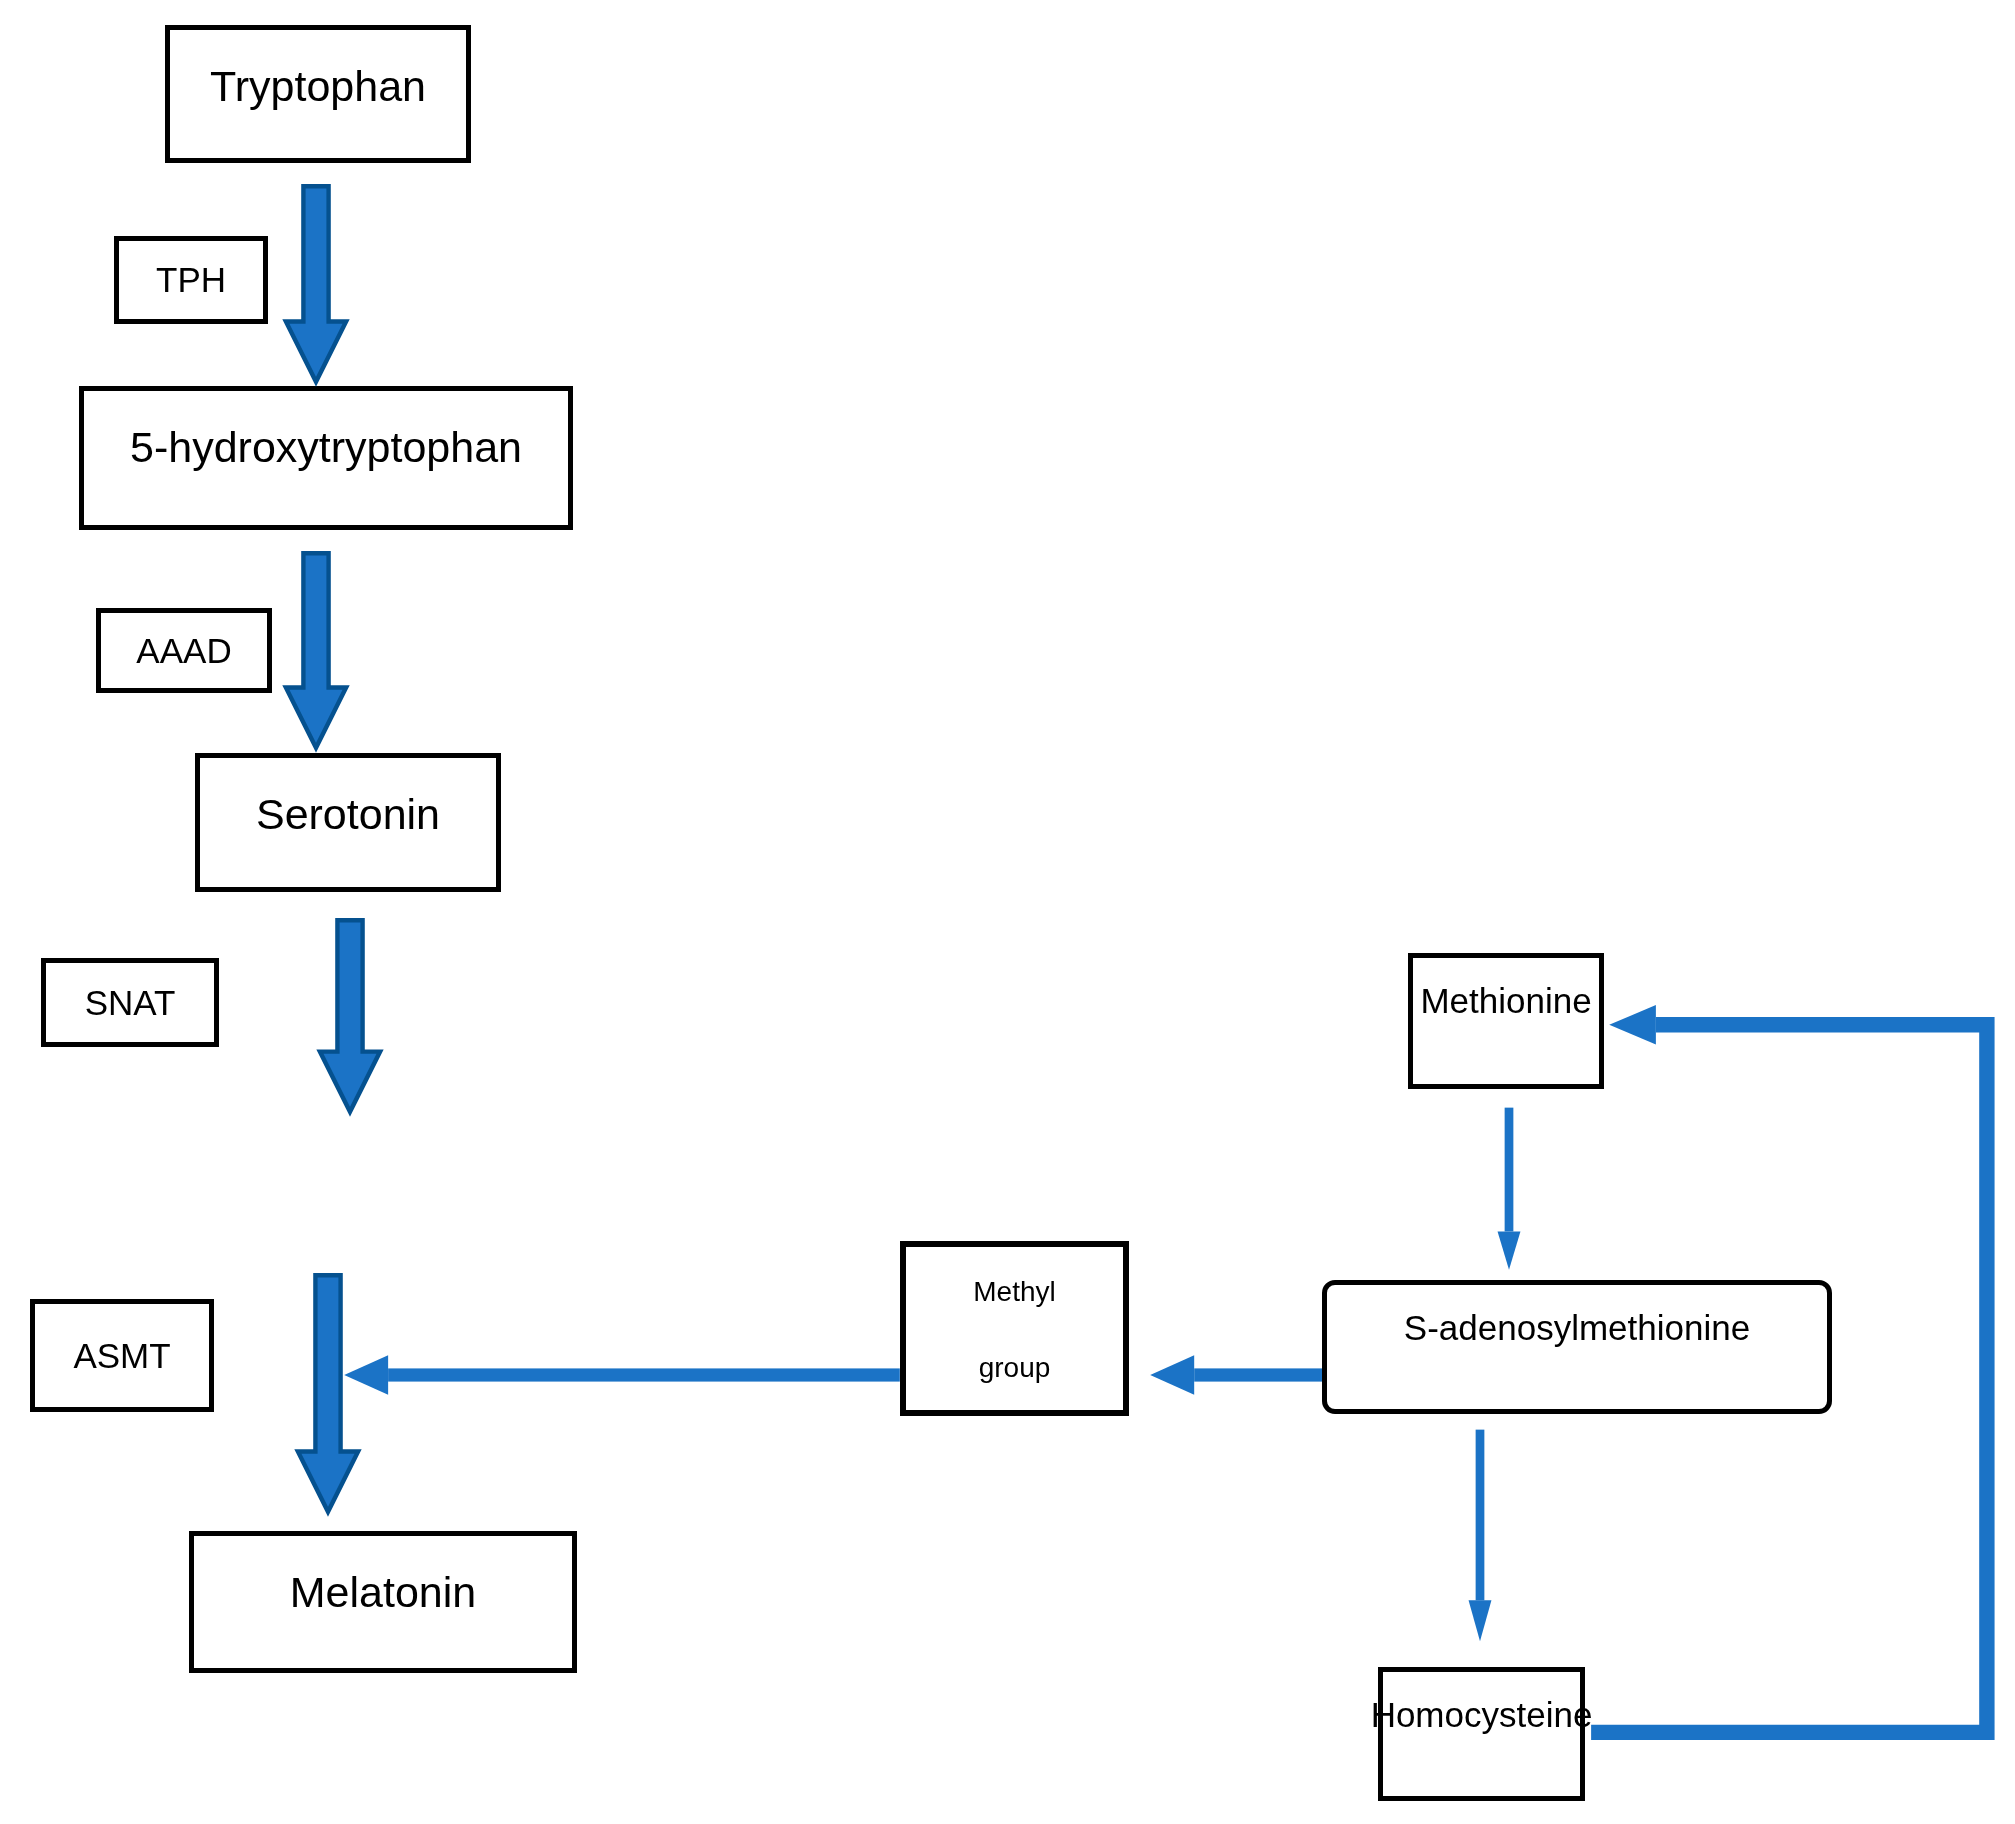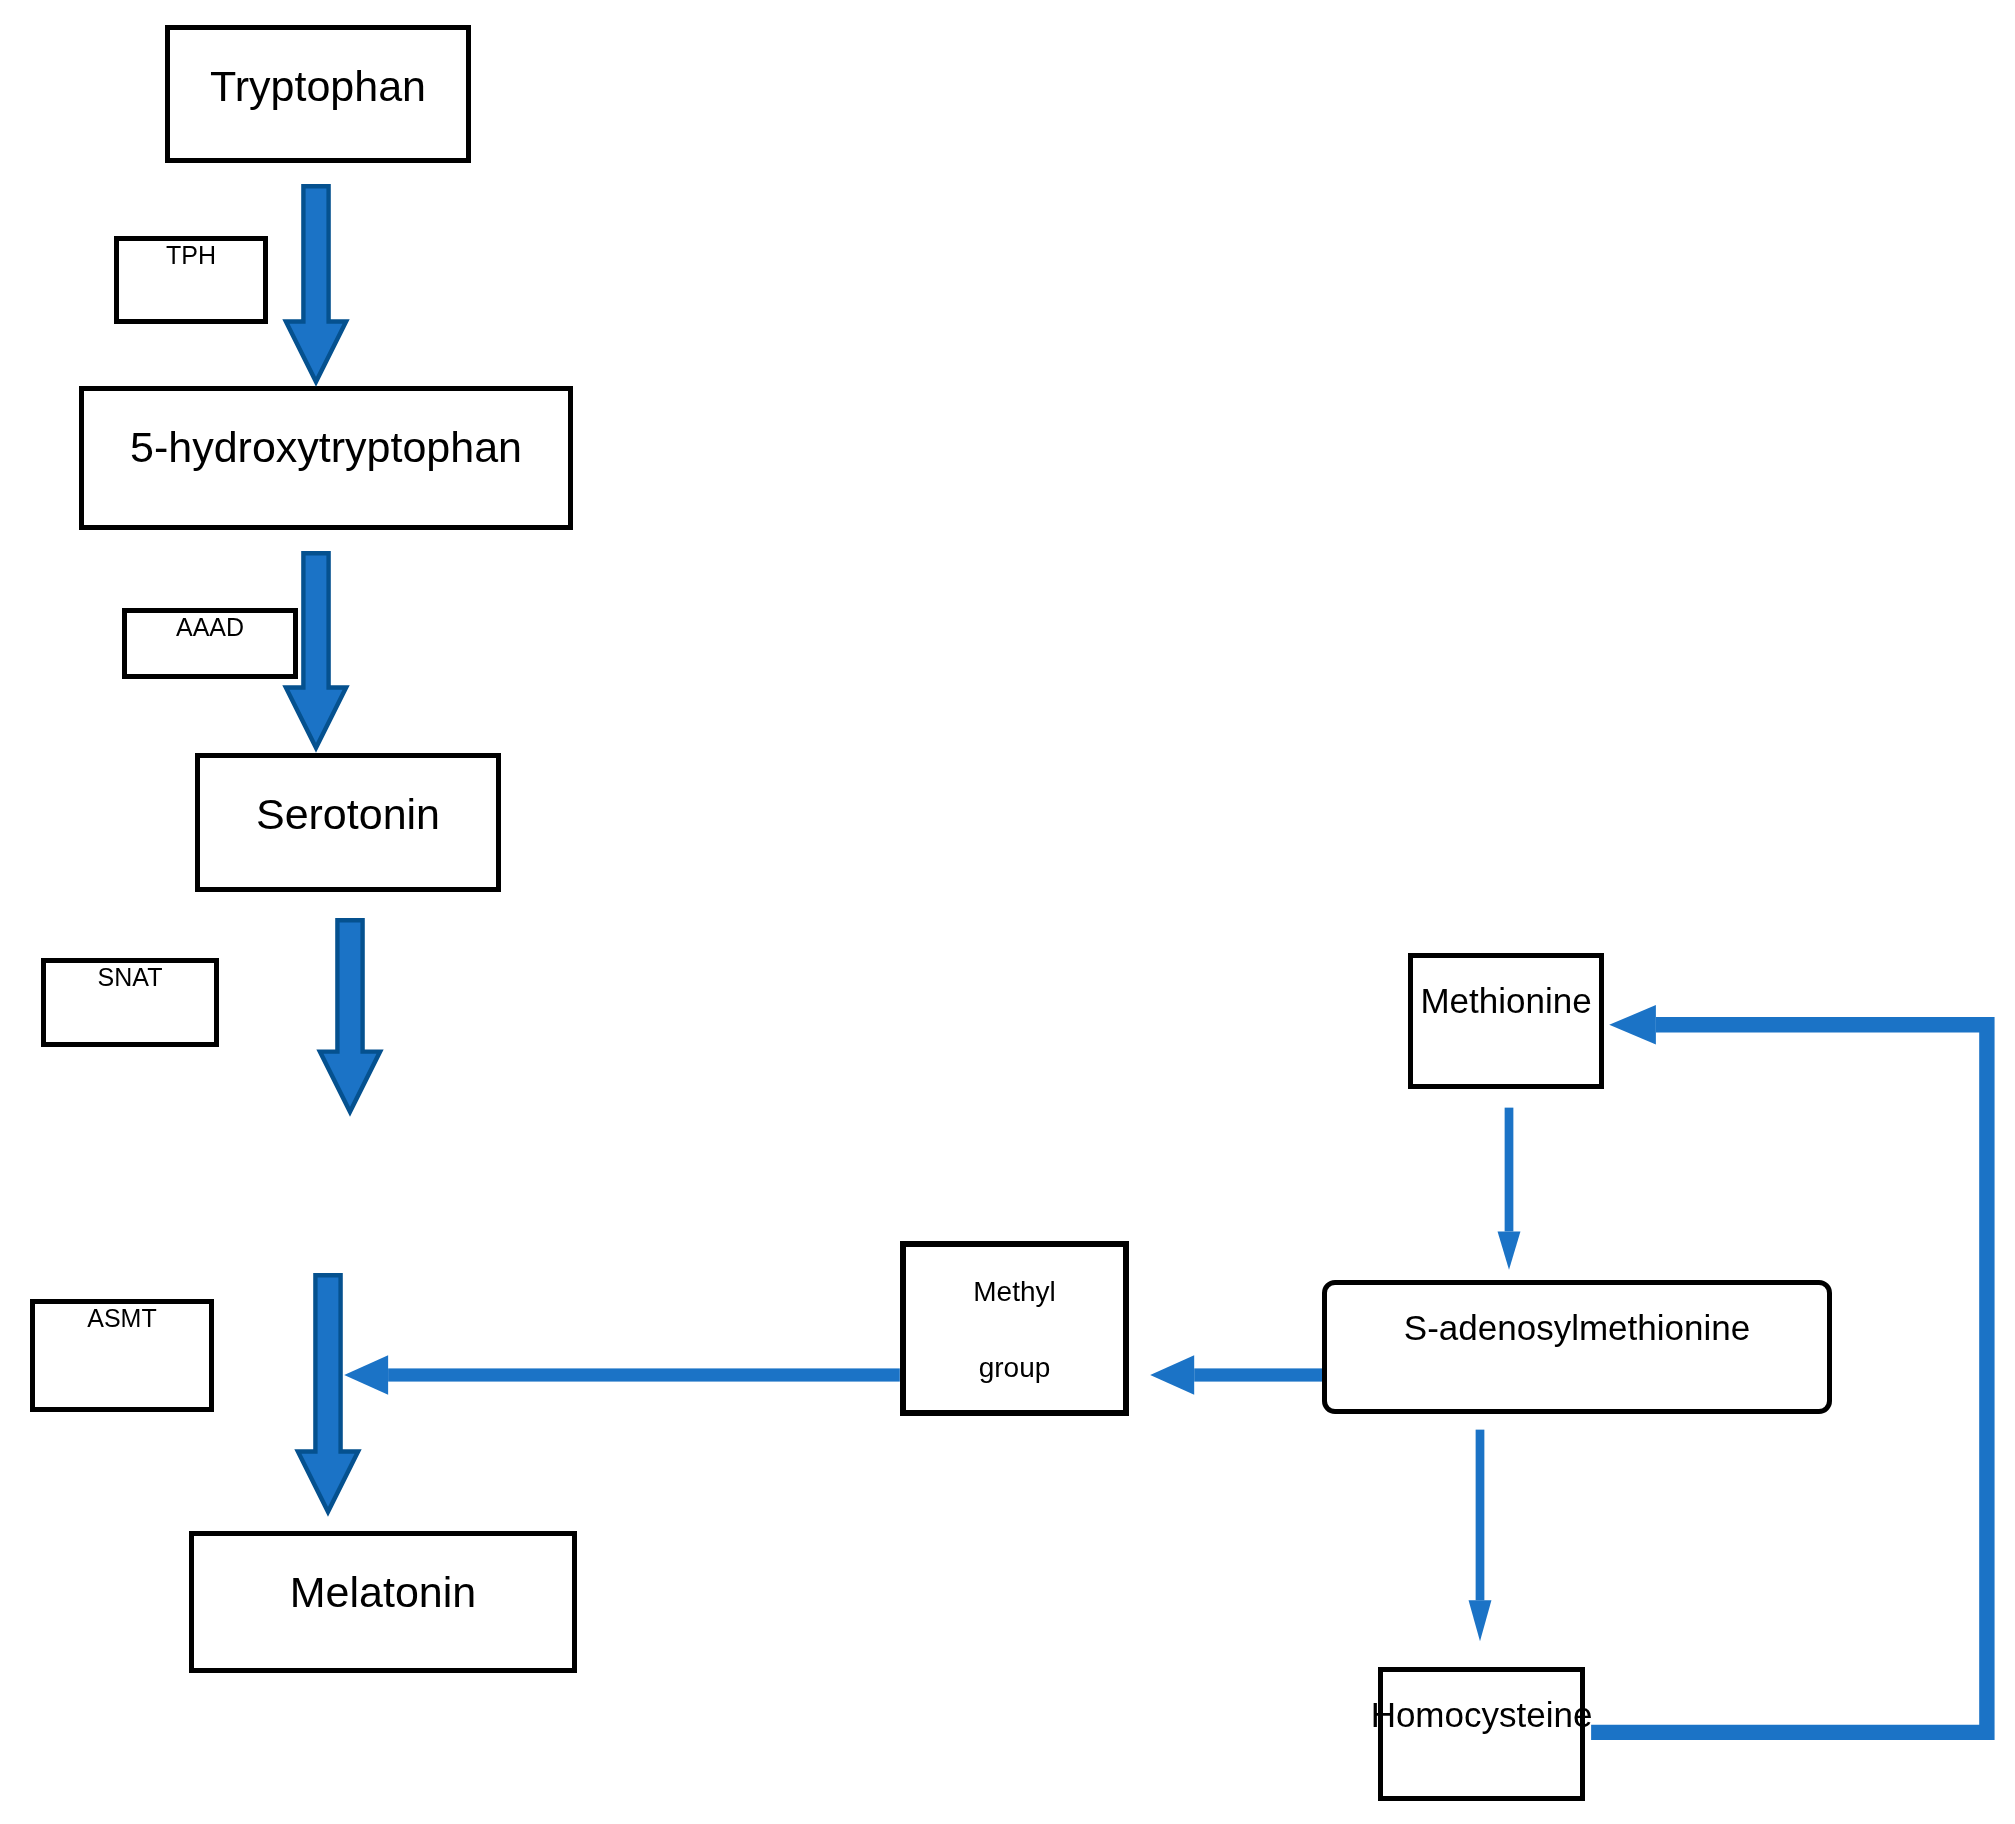--- a/index.html
+++ b/index.html
@@ -31,21 +31,22 @@
     align-items:flex-start;
     padding-top:32px;
     font-size:43px;
   }
   .mol-right{
     align-items:flex-start;
     padding-top:23px;
     font-size:35px;
   }
   .enz{
-    font-size:25px;
+    align-items:center;
+    font-size:35px;
   }
   .methyl{
     flex-direction:column;
     align-items:center;
     justify-content:flex-start;
     padding-top:28.5px;
     gap:44px;
     font-size:28px;
     border-width:6px;
   }
@@ -71,21 +72,21 @@
 
 
   <div class="box mol" style="left:189px;top:1531px;width:388px;height:142px;">
     <span>Melatonin</span>
   </div>
 
   <div class="box enz" style="left:114px;top:236px;width:154px;height:88px;">
     <span>TPH</span>
   </div>
 
-  <div class="box enz" style="left:96px;top:608px;width:176px;height:71px;margin-left:26px;">
+  <div class="box enz" style="left:96px;top:608px;width:176px;height:85px;">
     <span>AAAD</span>
   </div>
 
   <div class="box enz" style="left:41px;top:958px;width:178px;height:89px;">
     <span>SNAT</span>
   </div>
 
   <div class="box enz" style="left:30px;top:1299px;width:184px;height:113px;">
     <span>ASMT</span>
   </div>

